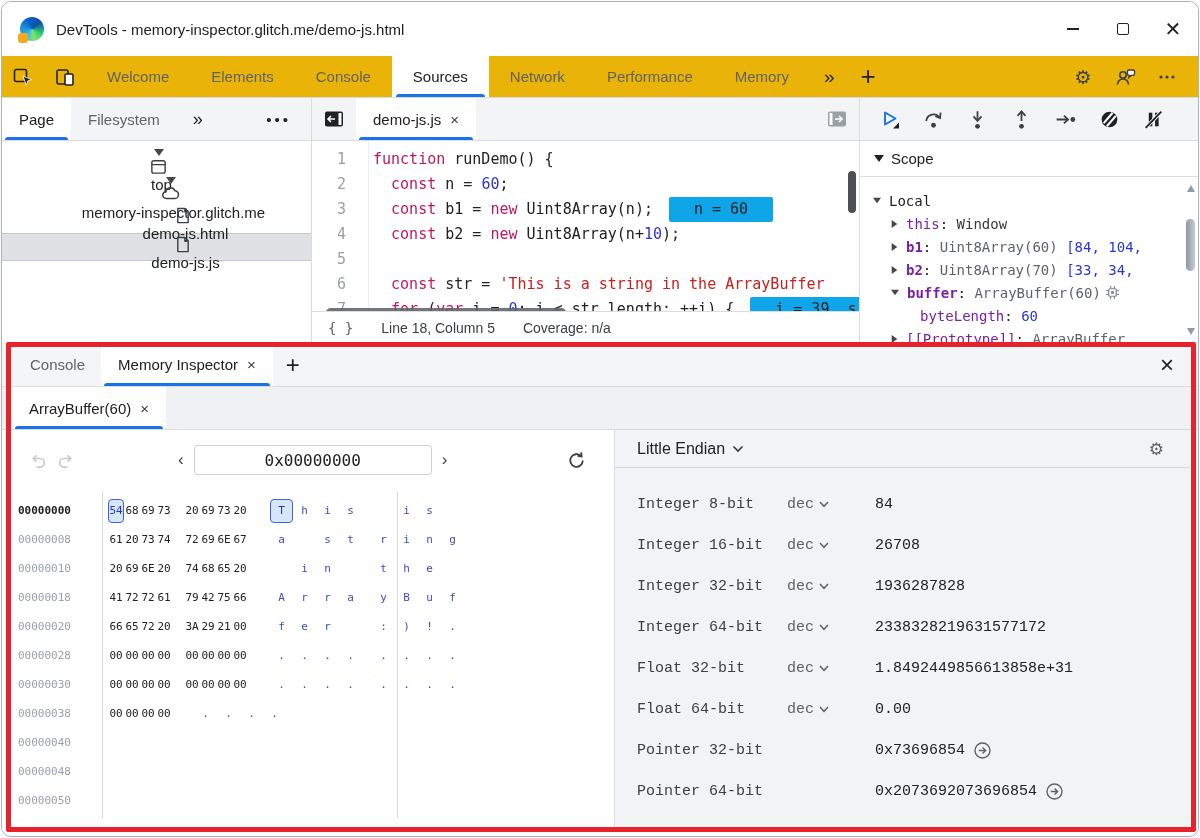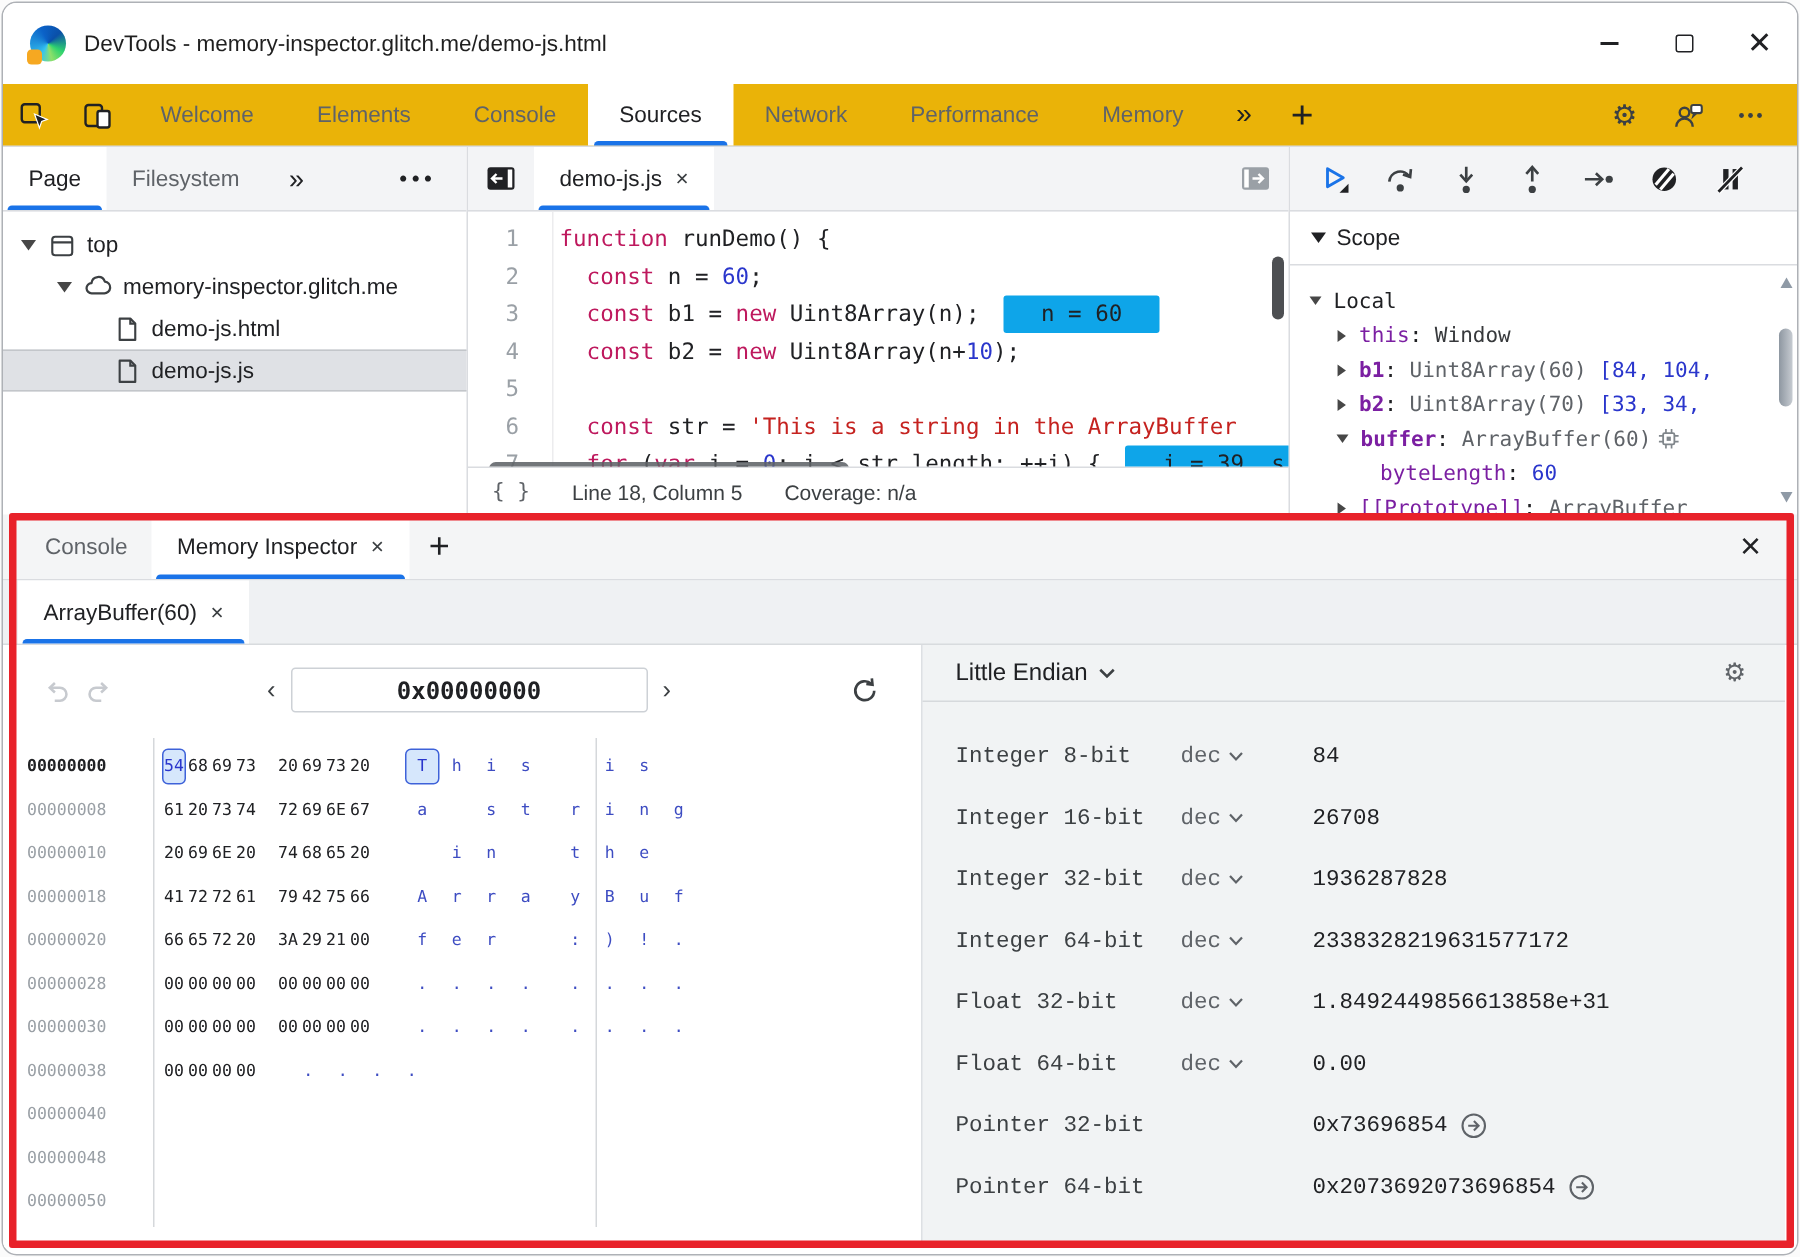--- a/index.html
+++ b/index.html
@@ -38,21 +38,21 @@
   .pane-tab { padding:0 17px; display:flex; align-items:center; gap:9px; font-size:15px; color:#5f6368; position:relative; }
   .pane-tab.active { background:#fff; color:#202124; }
   .pane-tab.active::after { content:""; position:absolute; left:3px; right:3px; bottom:0; height:3px; background:#1a73e8; border-radius:3px 3px 0 0; }
   .tab-x { font-size:15px; color:#3c4043; }
 
   
   .sidebar { width:310px; border-right:1px solid #dadce0; display:flex; flex-direction:column; }
   .pane-more { padding:0 16px; display:flex; align-items:center; font-size:18px; color:#202124; }
   .pane-dots { margin-left:auto; padding-right:20px; display:flex; align-items:center; color:#202124; letter-spacing:3px; font-size:15px; }
   .tree { padding-top:8px; }
-  .tree-row { height:28px; display:flex; align-items:center; font-size:15px; color:#202124; }
+  .tree-row { height:28px; display:flex; align-items:center; font-size:15px; color:#202124;flex-direction:column; }
   .tree-row.selected { background:#dfe1e5; border-top:1px solid #c3c6ca; border-bottom:1px solid #c3c6ca; }
   .exp-open { width:0; height:0; border-left:5px solid transparent; border-right:5px solid transparent; border-top:7px solid #474747; margin:0 7px 0 2px; flex-shrink:0; }
   .exp-closed { width:0; height:0; border-top:5px solid transparent; border-bottom:5px solid transparent; border-left:7px solid #474747; margin:0 8px 0 3px; flex-shrink:0; }
   .exp-spacer { width:14px; flex-shrink:0; }
   .tree-icon { width:20px; height:20px; margin-right:7px; flex-shrink:0; display:flex; align-items:center; justify-content:center; }
 
   
   .editor { flex:1; min-width:0; border-right:1px solid #dadce0; display:flex; flex-direction:column; }
   .ed-navbtn { width:44px; display:flex; align-items:center; justify-content:center; }
   .ed-spacer { flex:1; }
@@ -92,21 +92,21 @@
   .dt-plain { padding:0 16px; display:flex; align-items:center; font-size:15px; color:#5f6368; }
   .dt-add { padding:0 13px; display:flex; align-items:center; font-size:24px; font-weight:300; color:#202124; }
   .drawer-close { margin-left:auto; margin-right:24px; display:flex; align-items:center; font-size:24px; font-weight:300; color:#202124; }
   .mi-tabs { height:43px; background:#eff1f3; border-bottom:1px solid #d8dbde; display:flex; align-items:stretch; padding-left:10px; }
   .mi-content { flex:1; display:flex; min-height:0; }
   .mi-left { width:612px; display:flex; flex-direction:column; background:#fff; }
   .mi-nav { height:52px; display:flex; align-items:center; padding:8px 0 0 22px; }
   .nav-btn { width:28px; height:28px; display:flex; align-items:center; justify-content:center; }
   .nav-chev { font-size:17px; color:#3c4043; padding:0 10px; }
   .addr-input { width:238px; height:30px; border:1px solid #cdd1d6; border-radius:3px; text-align:center;
-                font-family:"DejaVu Sans Mono", monospace; font-size:16px; color:#202124; background:#fff;font-weight:bold; }
+                font-family:"DejaVu Sans Mono", monospace; font-size:16px; color:#202124; background:#fff; }
   .refresh-btn { margin-left:auto; margin-right:24px; }
   .hex { flex:1; position:relative; padding-top:14px; font-family:"DejaVu Sans Mono", monospace; font-size:11px; }
   .hex .vline { position:absolute; top:10px; bottom:14px; width:1px; background:#d5d8db; }
   .hex-row { height:29px; display:flex; align-items:center; }
   .addr { width:100px; padding-left:16px; color:#9aa0a6; flex-shrink:0; }
   .addr.active { color:#202124; font-weight:bold; }
   .bytes { display:flex; margin-left:6px; }
   .byte { width:16px; height:24px; display:flex; align-items:center; justify-content:center; color:#202124; border:1.5px solid transparent; }
   .byte.g4 { margin-left:12px; }
   .asciis { display:flex; margin-left:22px; }

